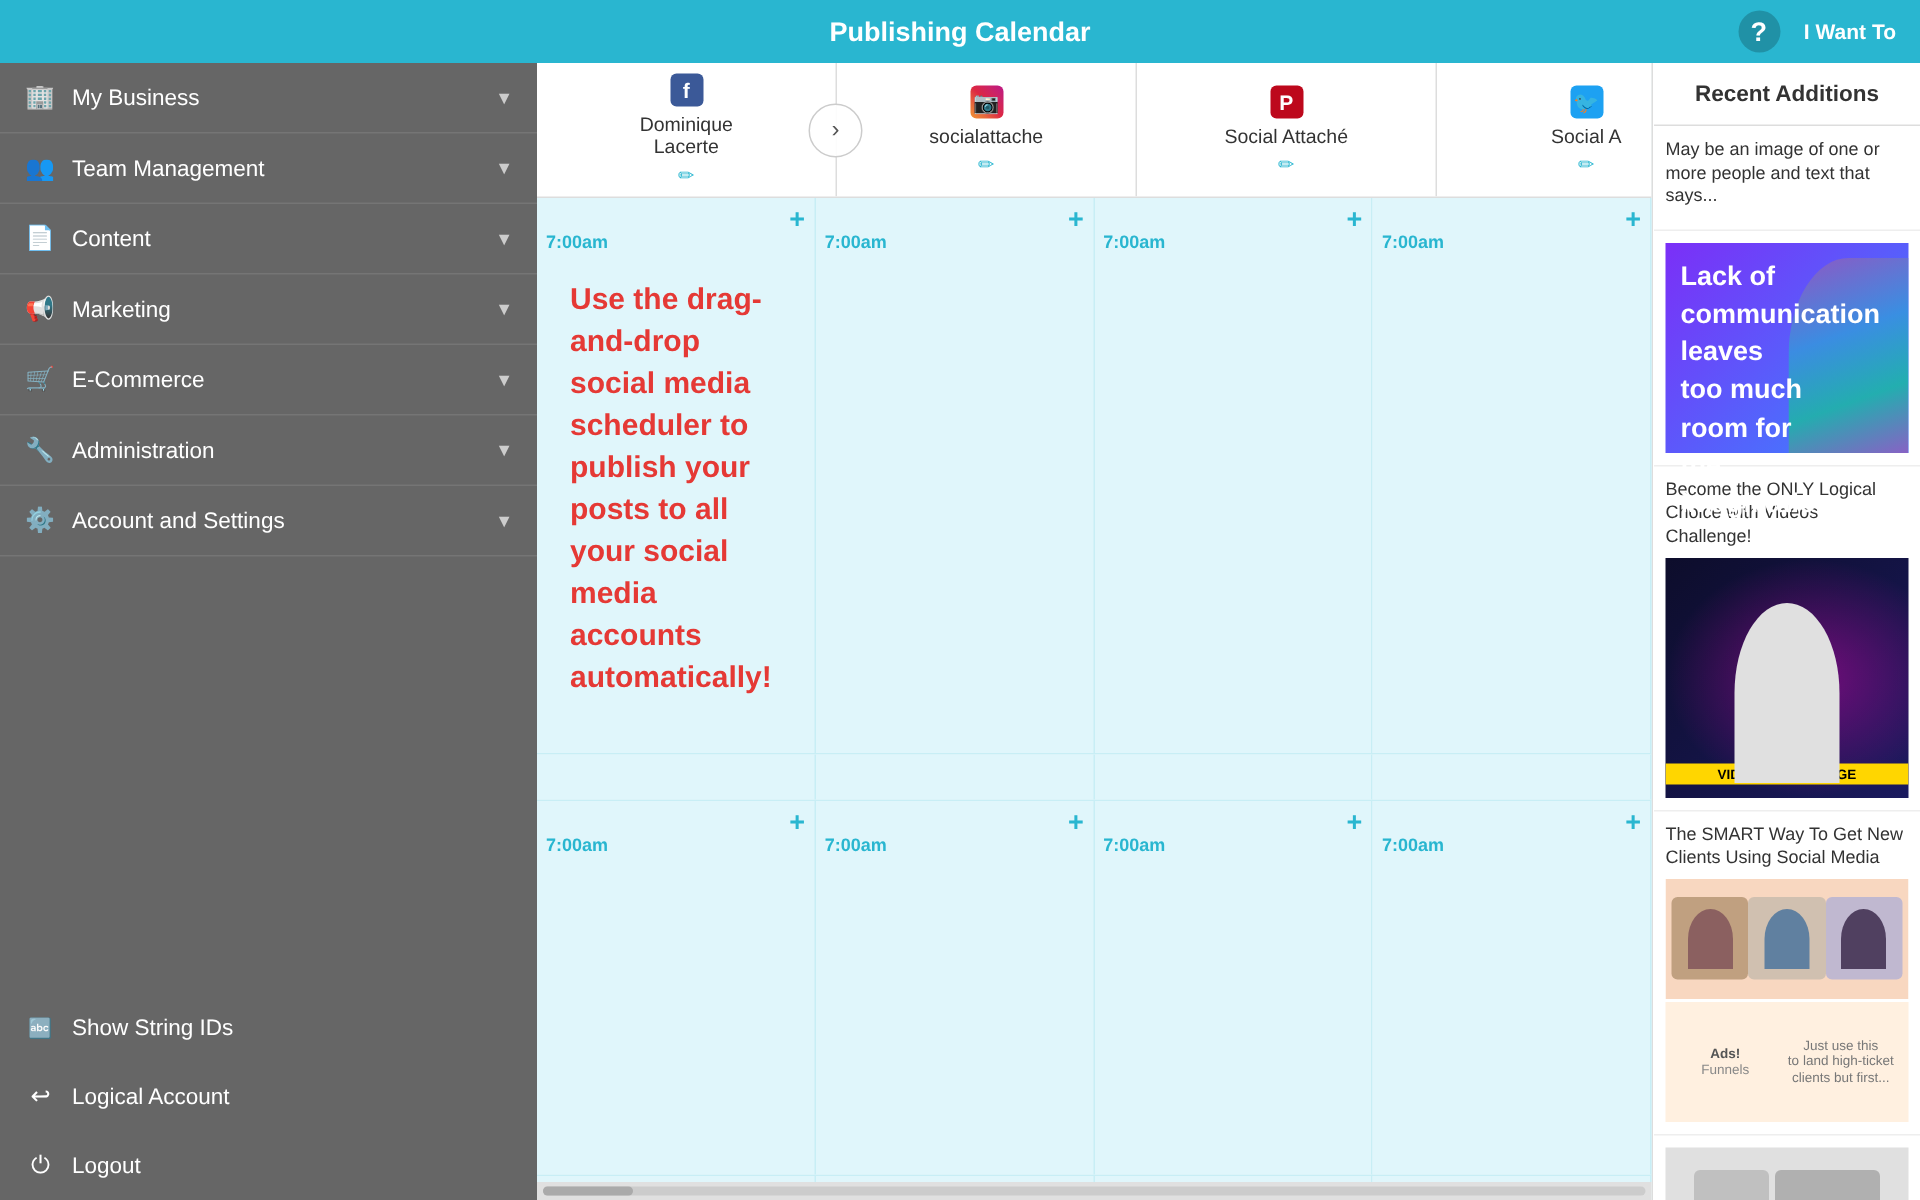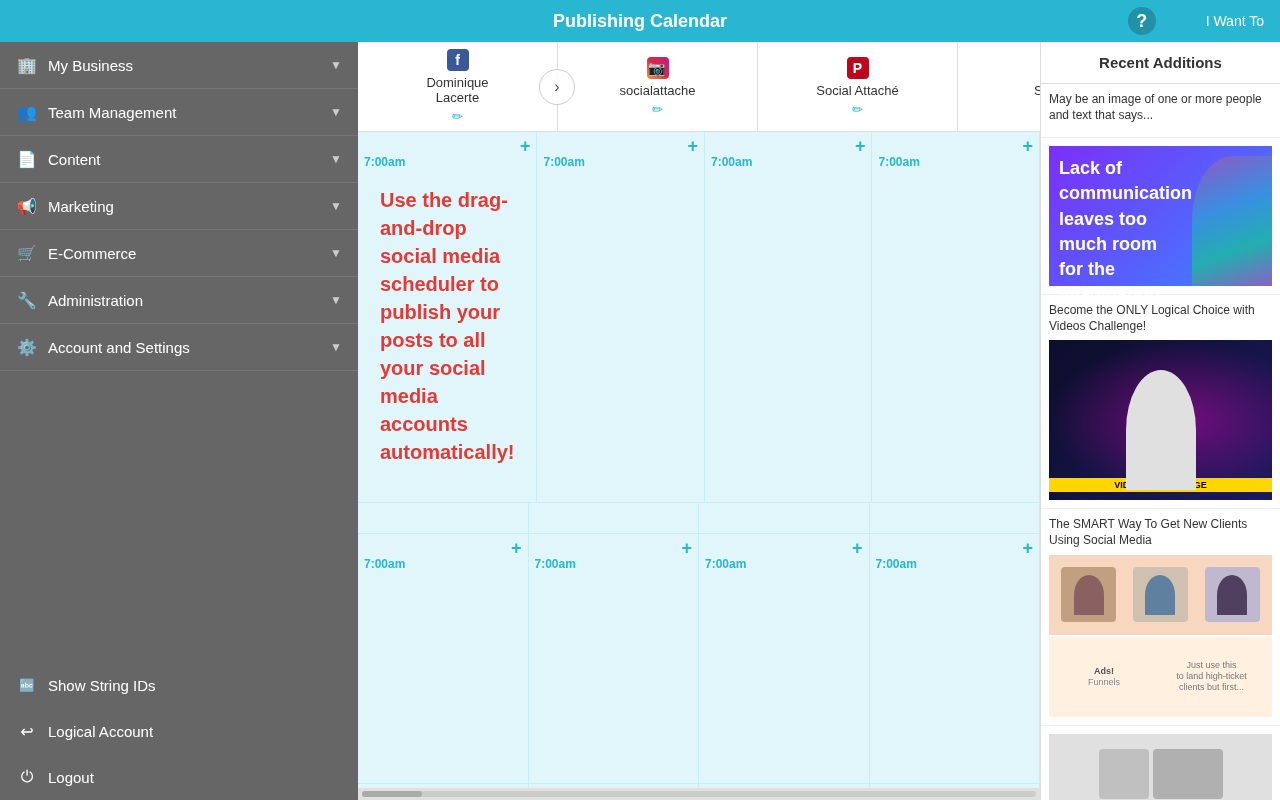--- a/index.html
+++ b/index.html
@@ -39,25 +39,24 @@
       width: 28px;
       height: 28px;
       cursor: pointer;
       display: flex;
       align-items: center;
       justify-content: center;
     }
     .i-want-to-btn {
       color: #fff;
       font-size: 14px;
-      font-weight: normal;
+      font-weight: bold;
       background: transparent;
       border: none;
       cursor: pointer;
-      margin-left: 34px;
     }
 
     
     .main-layout {
       display: flex;
       flex: 1;
       overflow: hidden;
     }
 
     
@@ -234,21 +233,21 @@
       line-height: 1.4;
     }
     .big-time-row {
       display: flex;
       border-bottom: 1px solid #c8eef5;
       min-height: 250px;
     }
 
     
     .right-panel {
-      width: 240px;
+      width: 179px;
       background: #fff;
       flex-shrink: 0;
       border-left: 1px solid #ddd;
       display: flex;
       flex-direction: column;
       overflow-y: auto;
     }
     .right-panel-header {
       background: #fff;
       border-bottom: 1px solid #ddd;

